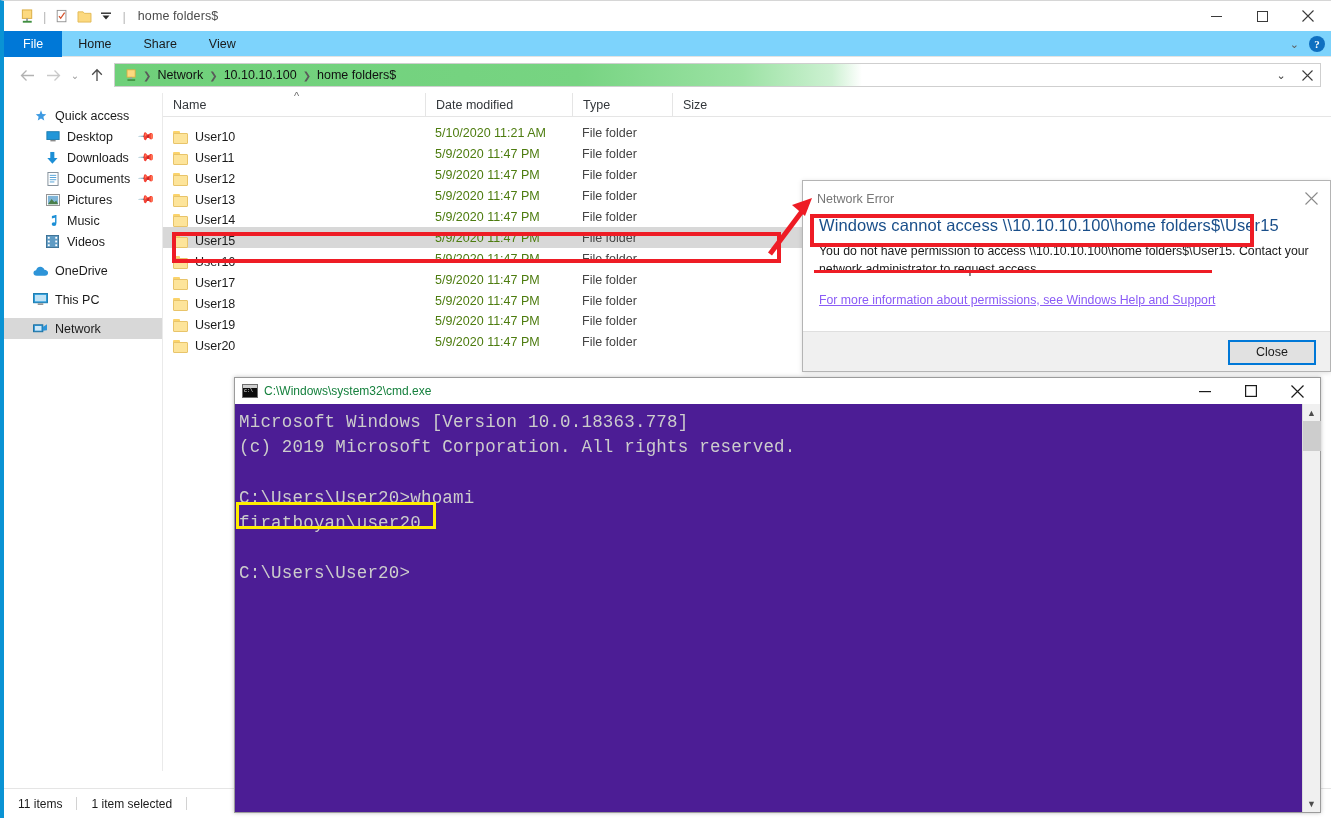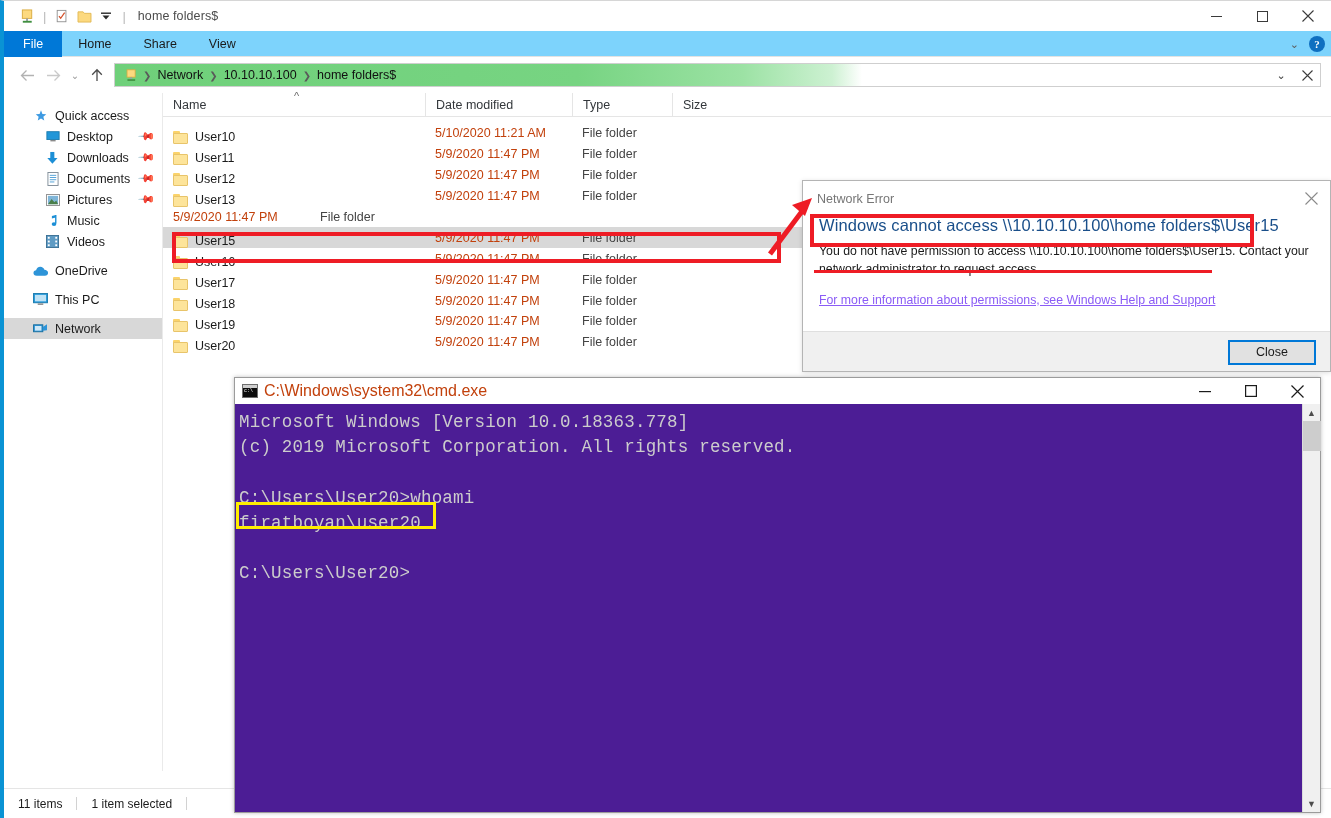--- a/index.html
+++ b/index.html
@@ -123,21 +123,21 @@
   .sort-caret {
     position: absolute; left: 131px; top: -3px; font-size: 11px; color: #6b6b6b;
   }
   .row {
     height: 20.9px; display: flex; align-items: center; font-size: 12.5px; color: #1b1b1b;
     position: relative;
   }
   .row.sel { background: #d8d8d8; }
   .cell { height: 20.9px; display: flex; align-items: center; }
   .cell.c-name { width: 262px; padding-left: 10px; gap: 7px; align-items: flex-end; }
-  .cell.c-date { width: 147px; padding-left: 10px; color: #c2410c; }
+  .cell.c-date { width: 147px; padding-left: 10px; color: #4d7c0f; }
   .cell.c-type { width: 100px; padding-left: 10px; color: #444; }
   .cell.c-size { width: 75px; padding-left: 10px; }
   .rows { padding-top: 6px; }
 
   
   .folder { width: 15px; height: 13px; position: relative; flex: 0 0 15px; }
   .folder .tab0 { position:absolute; left:0; top:0; width:7px; height:3px; background:#fbd36b; border-radius:1px 1px 0 0; }
   .folder .bd { position:absolute; left:0; top:2px; width:15px; height:11px; background:#fde49a; border:1px solid #e8c46a; border-radius:0 1px 1px 1px; }
 
   
@@ -212,21 +212,21 @@
     width: 16px; height: 14px; background: #0c0c0c; border: 1px solid #6e6e6e;
     position: relative; flex: 0 0 16px; margin-right: 6px;
   }
   .cmd-ico::before {
     content: ""; position: absolute; left: 0; right: 0; top: 0; height: 3px; background: #cfcfcf;
   }
   .cmd-ico::after {
     content: "c:\\"; position: absolute; left: 1px; top: 3px; font-size: 5px; color: #fff;
     font-family: "Liberation Mono", monospace;
   }
-  .cmd-title-text { font-size: 16px; color: #c2410c; }
+  .cmd-title-text { font-size: 12px; color: #15803d; }
   .cmd-ctrls { position: absolute; right: 0; top: 0; display: flex; height: 26px; }
   .cmd-btn { width: 46px; height: 26px; display: flex; align-items: center; justify-content: center; color: #1b1b1b; }
   .cmd-screen {
     position: absolute; left: 0; right: 18px; top: 26px; bottom: 0; background: #4c1d95;
     padding: 6px 0 0 4px; overflow: hidden;
   }
   .cmd-line {
     font-family: "Liberation Mono", monospace; font-size: 17.5px; color: #cccccc;
     line-height: 25.2px; white-space: pre; letter-spacing: .2px;
   }
@@ -532,20 +532,27 @@
                   <i class="bd"></i>
                 </span>
               <span>User13</span>
             </div>
             <div class="cell c-date">5/9/2020 11:47 PM</div>
             <div class="cell c-type">File folder</div>
             <div class="cell c-size"></div>
           </div>
 
           <div class="row">
+            <div class="cell c-name">
+              <span class="folder">
+                  <i class="tab0"></i>
+                  <i class="bd"></i>
+                </span>
+              <span>User14</span>
+            </div>
             <div class="cell c-date">5/9/2020 11:47 PM</div>
             <div class="cell c-type">File folder</div>
             <div class="cell c-size"></div>
           </div>
 
           <div class="row sel">
             <div class="cell c-name">
               <span class="folder">
                   <i class="tab0"></i>
                   <i class="bd"></i>

